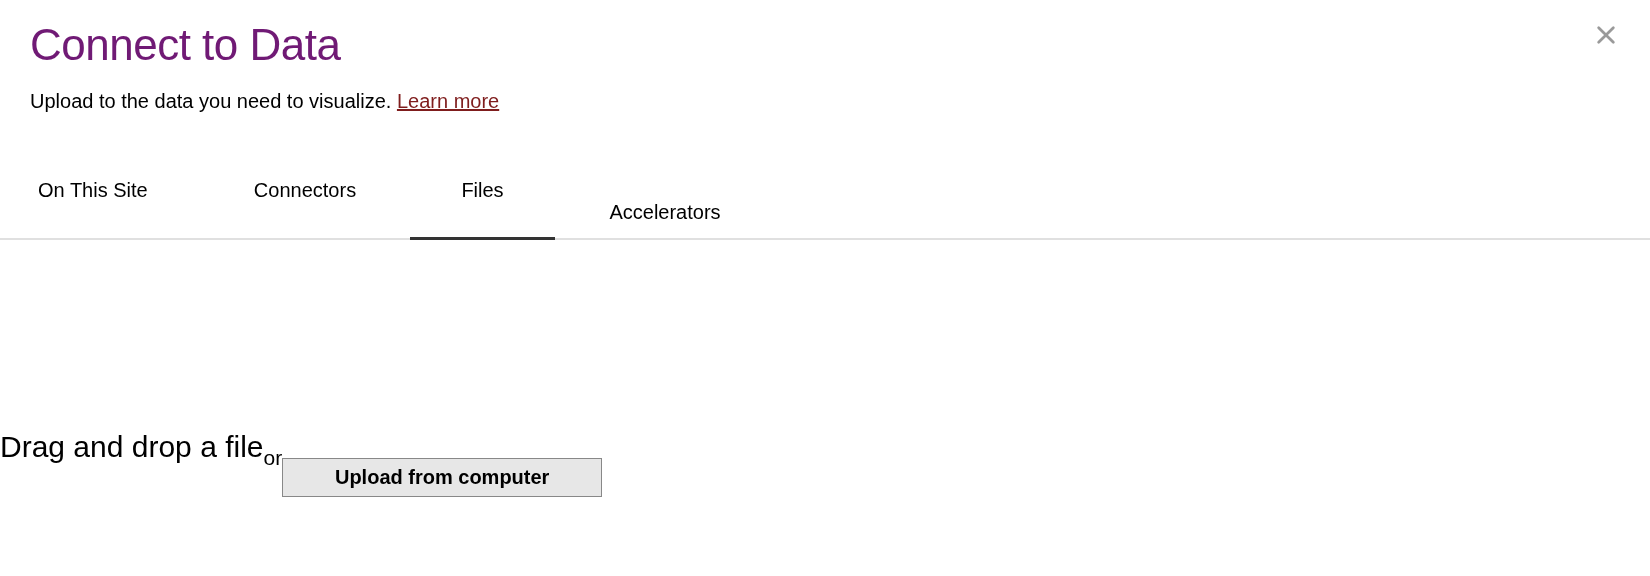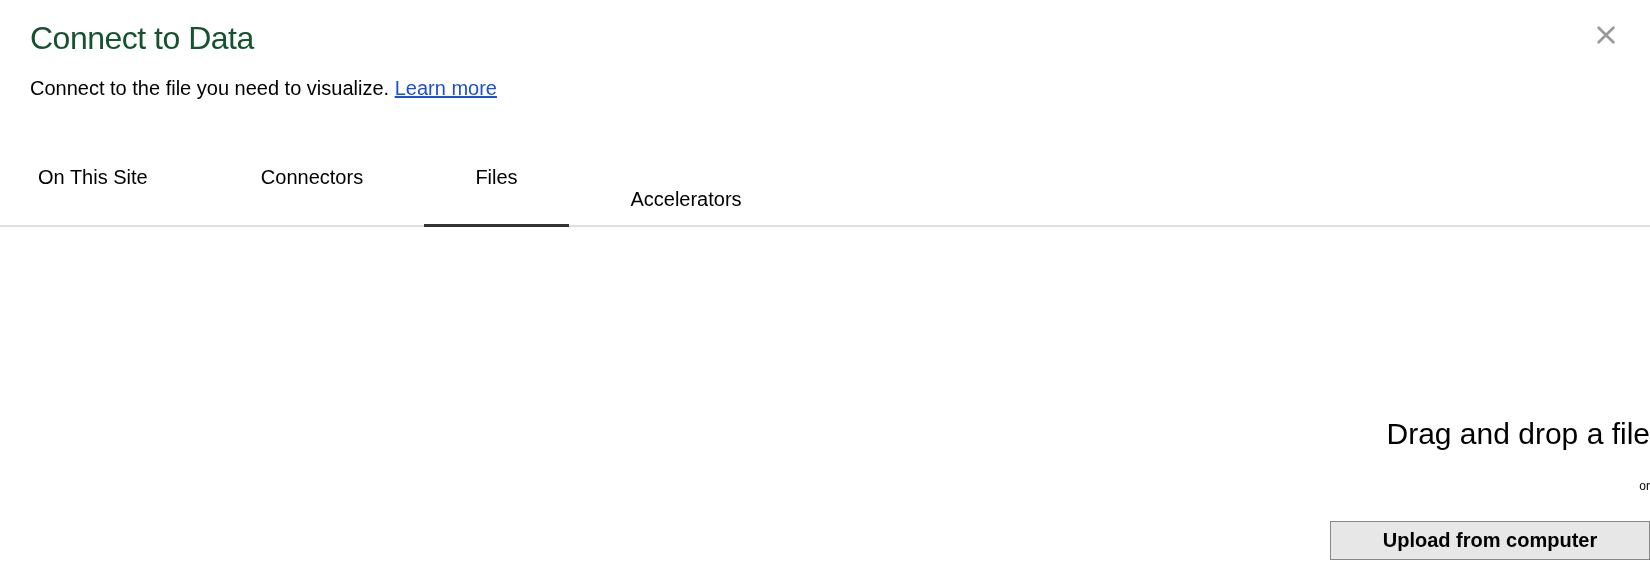--- a/index.html
+++ b/index.html
@@ -12,35 +12,35 @@
       background: #ffffff;
       width: 1650px;
       height: 576px;
       position: relative;
       color: #000000;
     }
     .header {
       padding: 20px 30px 0 30px;
     }
     .title {
-      font-size: 32px;
+      font-size: 44px;
       font-weight: 400;
-      color: #14532d;
+      color: #701a75;
       letter-spacing: -0.5px;
     }
     .subtitle-row {
       margin-top: 20px;
       font-size: 20px;
       color: #000000;
     }
     .subtitle-text {
       display: inline;
     }
     .learn-more-link {
-      color: #1d4ed8;
+      color: #7f1d1d;
       text-decoration: underline;
       cursor: pointer;
     }
     .close-button {
       position: absolute;
       top: 22px;
       right: 30px;
       width: 28px;
       height: 28px;
       background: none;
@@ -53,21 +53,21 @@
     }
     .close-button svg {
       width: 22px;
       height: 22px;
     }
     .tabs {
       display: flex;
       margin-top: 36px;
       border-bottom: 2px solid #e0e0e0;
       padding-left: 30px;
-      gap: 7px;
+      gap: 0;
     }
     .tab {
       font-size: 20px;
       color: #000000;
       padding: 8px 0 14px 0;
       cursor: pointer;
       background: none;
       border: none;
       font-family: inherit;
       position: relative;
@@ -84,33 +84,33 @@
       content: "";
       position: absolute;
       left: 0;
       right: 0;
       bottom: -2px;
       height: 3px;
       background: #333333;
     }
     .content-area {
       display: flex;
-      flex-direction: column;
-      align-items: flex-end;
+      flex-direction: row;
+      align-items: flex-start;
       padding-top: 190px;
     }
     .drag-text {
       font-size: 30px;
       font-weight: 500;
       color: #000000;
     }
     .or-text {
-      font-size: 12px;
+      font-size: 21px;
       color: #000000;
-      margin-top: 28px;
+      margin-top: 16px;
     }
     .upload-button {
       margin-top: 28px;
       font-size: 20px;
       font-weight: 600;
       color: #000000;
       background: #e7e7e7;
       border: 1px solid #888888;
       padding: 7px 28px;
       cursor: pointer;
@@ -126,21 +126,21 @@
     <svg viewBox="0 0 24 24" fill="none" stroke="#9a9a9a" stroke-width="3" stroke-linecap="round">
       <line x1="4" y1="4" x2="20" y2="20"></line>
       <line x1="20" y1="4" x2="4" y2="20"></line>
     </svg>
   </span>
 </button>
 
 <div class="header">
   <h1 class="title">Connect to Data</h1>
   <div class="subtitle-row">
-    <span class="subtitle-text">Connect to the file you need to visualize. </span><a class="learn-more-link">Learn more</a>
+    <span class="subtitle-text">Upload to the data you need to visualize. </span><a class="learn-more-link">Learn more</a>
   </div>
 </div>
 
 <div class="tabs">
   <button class="tab tab-0">On This Site</button>
   <button class="tab tab-2">Connectors</button>
   <button class="tab tab-1 active">Files</button>
   <button class="tab tab-3">Accelerators</button>
 </div>
 

